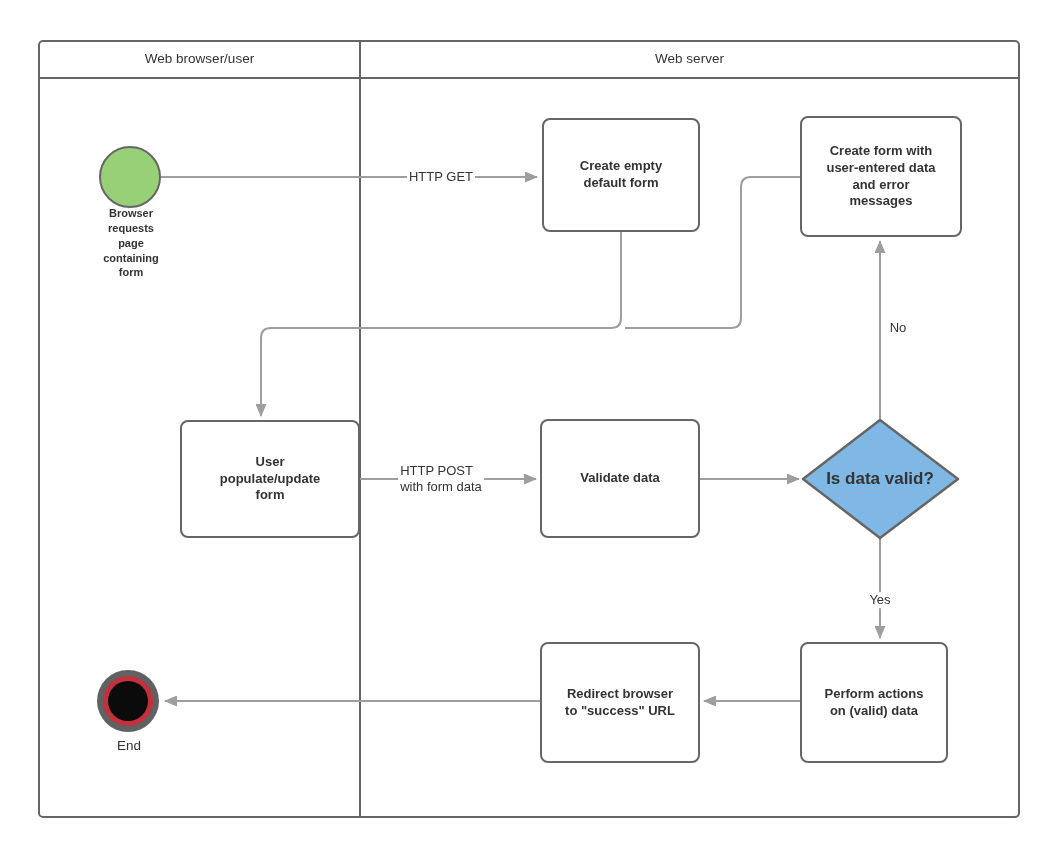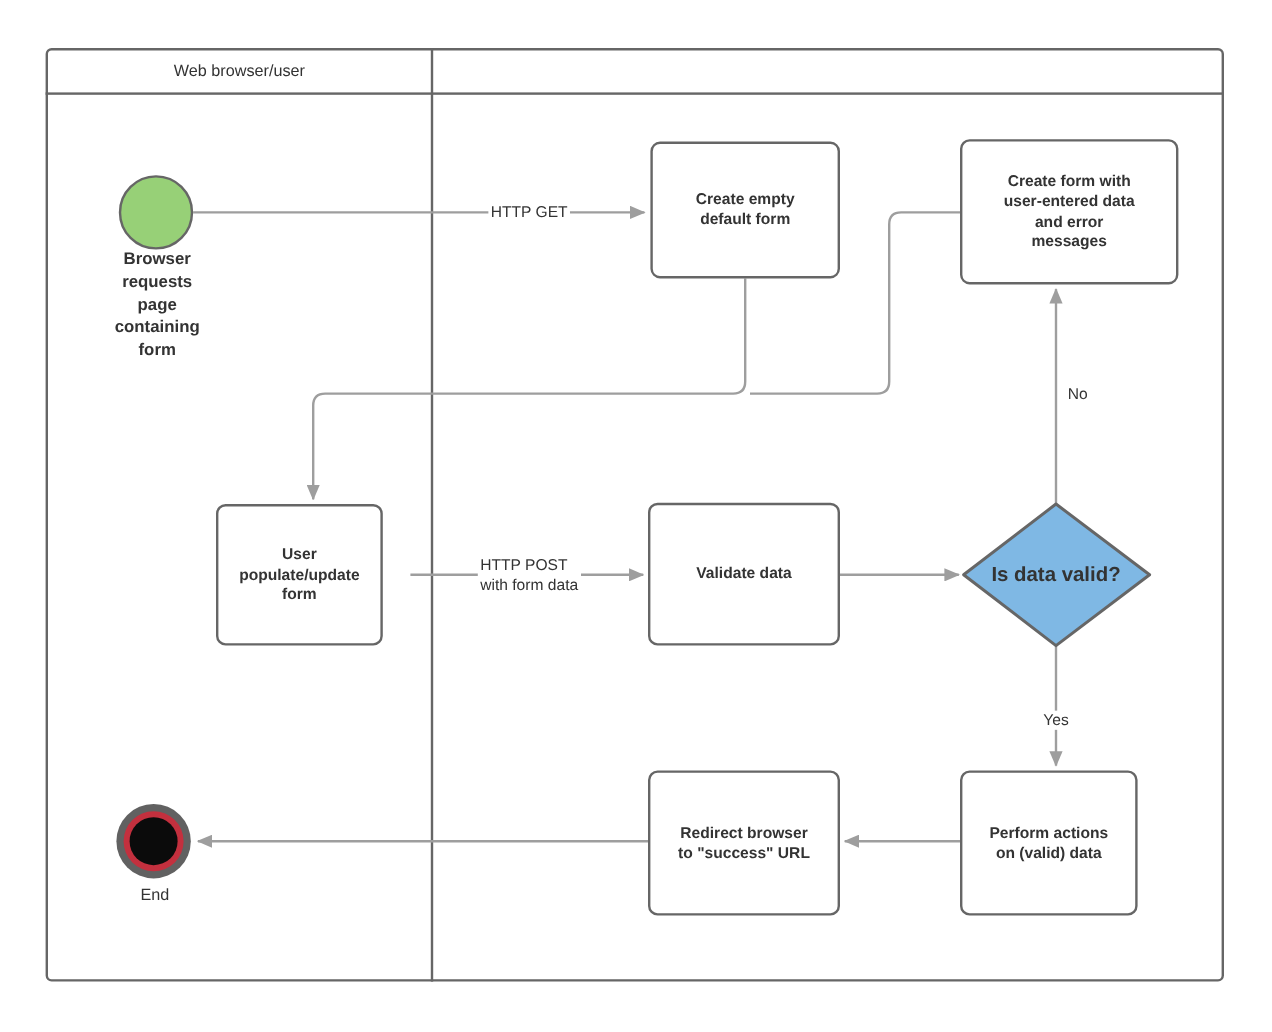--- a/index.html
+++ b/index.html
@@ -76,21 +76,21 @@
     width: 58px; height: 58px;
     border: 2.5px solid #666666;
     border-radius: 50%;
     box-sizing: content-box;
   }
   .start-label {
     position: absolute;
     left: 131px; top: 206px;
     transform: translateX(-50%);
     text-align: center;
-    font-size: 14px;
+    font-size: 11px;
     font-weight: bold;
     color: #333333;
     line-height: 1.35;
     white-space: pre-line;
   }
   .end-node {
     position: absolute;
     left: 97px; top: 670px;
     width: 62px; height: 62px;
     border-radius: 50%;
@@ -125,20 +125,21 @@
 </style>
 </head>
 <body>
 
 <div id="canvas">
 
   <div class="pool-frame"></div>
   <div class="lane-header-divider"></div>
   <div class="lane-vertical-divider"></div>
   <div class="lane-title" style="left:40px; width:319px;">Web browser/user</div>
+  <div class="lane-title" style="left:361px; width:657px;">Web server</div>
 
   <svg class="edge-layer" width="1060" height="860" viewBox="0 0 1060 860">
     <defs>
       <marker id="arrow" markerUnits="userSpaceOnUse" markerWidth="13" markerHeight="11" refX="12" refY="5.5" orient="auto">
         <path d="M0,0 L13,5.5 L0,11 Z" fill="#9E9E9E"></path>
       </marker>
     </defs>
     <g fill="none" stroke="#9E9E9E" stroke-width="2">
       <path d="M 161 177 H 537" marker-end="url(#arrow)"></path>
       <path d="M 621 232 V 318 Q 621 328 611 328 H 271 Q 261 328 261 338 V 416" marker-end="url(#arrow)"></path>
@@ -164,28 +165,28 @@
 requests
 page
 containing
 form</div>
 
   <div class="node box" style="left:542px; top:118px; width:158px; height:114px;">
     <span class="node-label">Create empty
 default form</span>
   </div>
 
-  <div class="node box" style="left:800px; top:116px; width:182px; height:121px;">
+  <div class="node box" style="left:800px; top:116px; width:162px; height:121px;">
     <span class="node-label">Create form with
 user-entered data
 and error
 messages</span>
   </div>
 
-  <div class="node box" style="left:180px; top:420px; width:139px; height:118px;">
+  <div class="node box" style="left:180px; top:420px; width:180px; height:118px;">
     <span class="node-label">User
 populate/update
 form</span>
   </div>
 
   <div class="node box" style="left:540px; top:419px; width:160px; height:119px;">
     <span class="node-label">Validate data</span>
   </div>
 
   <div class="node box" style="left:800px; top:642px; width:148px; height:121px;">

